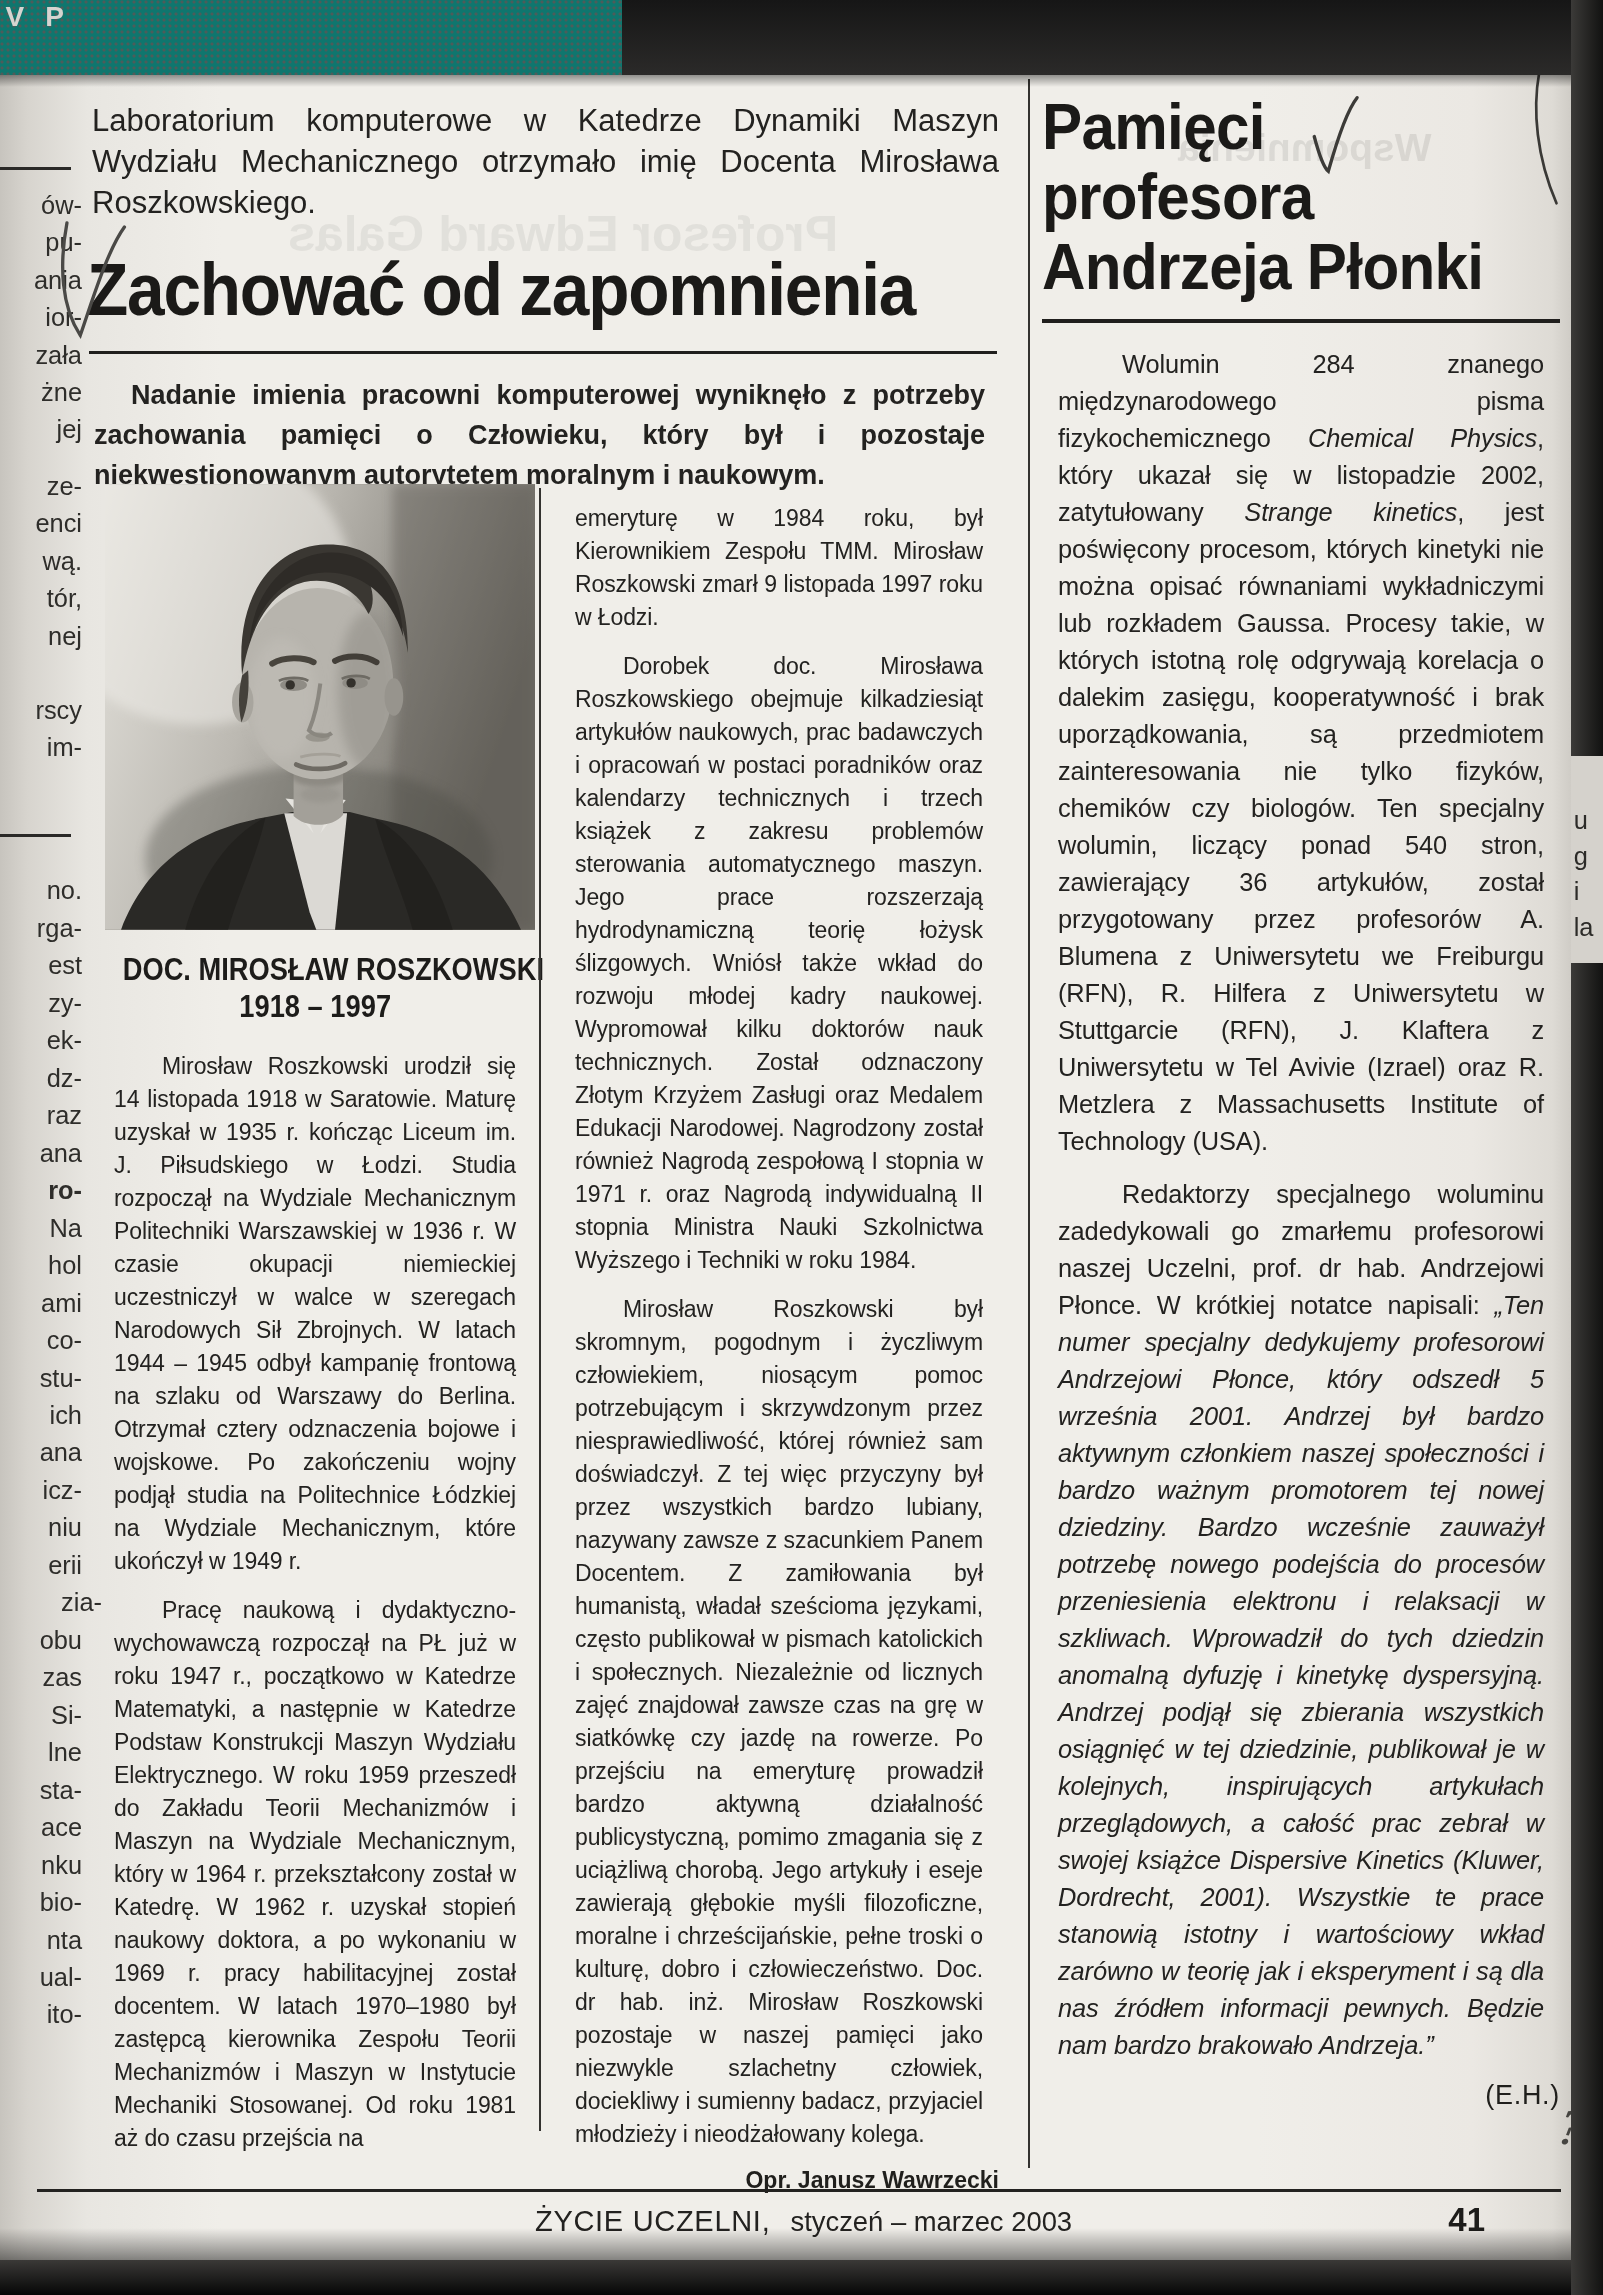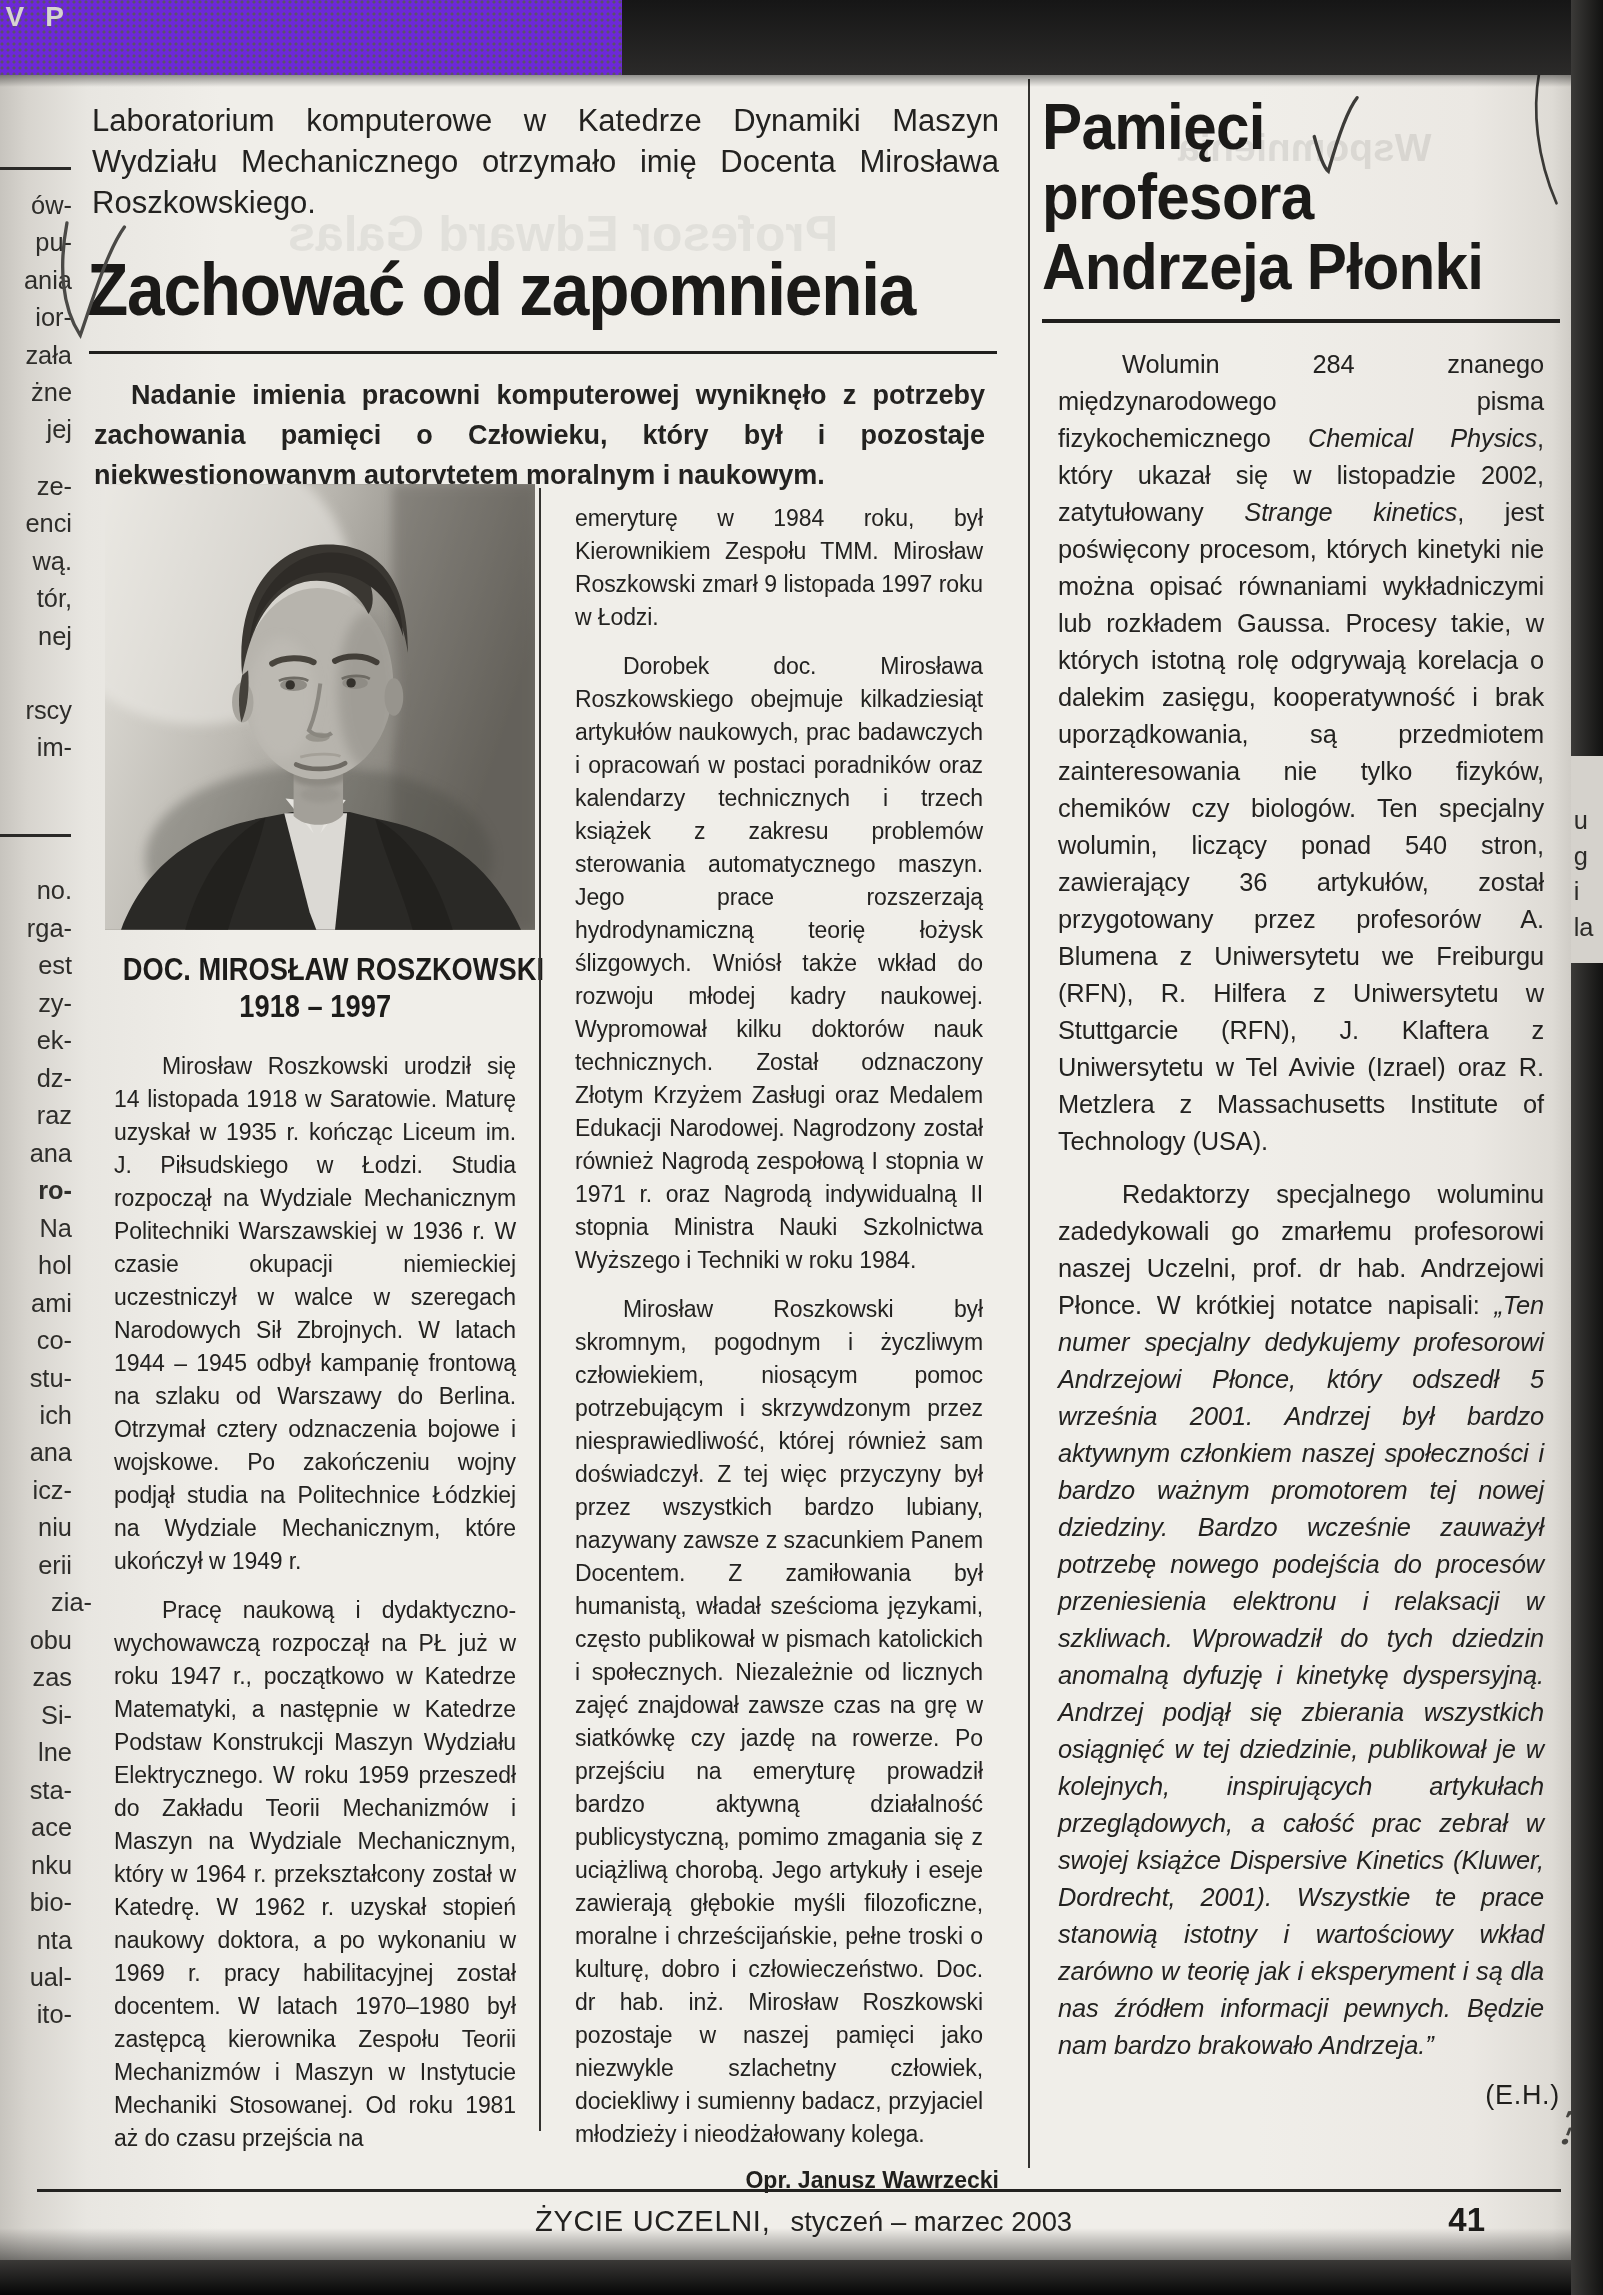--- a/index.html
+++ b/index.html
@@ -4,38 +4,38 @@
 <style>
   html,body{margin:0;padding:0;background:#0d0d0d;}
   #scan{position:relative;width:1603px;height:2295px;overflow:hidden;background:#151515;
         font-family:"Liberation Sans",sans-serif;color:#201f1c;}
   
   .paper{position:absolute;left:0;top:75px;width:1571px;height:2185px;
     background:linear-gradient(90deg,#c7c4be 0px,#d7d4ce 27px,#e8e6e1 87px,#f0eee9 221px,
                #f0eee9 1258px,#ebe8e3 1472px,#dedbd5 1552px,#cfccc6 1571px);}
   .paper-bottom-shadow{position:absolute;left:0;top:2228px;width:1571px;height:32px;
     background:linear-gradient(rgba(0,0,0,0),rgba(0,0,0,0.45));}
-  .top-band{position:absolute;left:0;top:0;width:1603px;height:75px;background:#6d28d9;}
+  .top-band{position:absolute;left:0;top:0;width:1603px;height:75px;background:#0f766e;}
   .halftone{position:absolute;left:0;top:0;width:642px;height:75px;opacity:.85;
     background-image:radial-gradient(circle at 2px 2px,#585856 1.3px,rgba(0,0,0,0) 1.8px);
     background-size:6px 6px;}
   .top-right-dark{position:absolute;left:622px;top:0;width:981px;height:75px;
     background:linear-gradient(#161616,#2b2a29);}
   .top-fade{position:absolute;left:0;top:75px;width:1603px;height:12px;
     background:linear-gradient(rgba(0,0,0,.40),rgba(0,0,0,0));}
   .corner-letters{position:absolute;left:5.4px;top:1.3px;color:#d6d4d0;font-weight:bold;
     font-size:28px;letter-spacing:6.7px;}
   .bottom-band{position:absolute;left:0;top:2260px;width:1603px;height:35px;
     background:linear-gradient(#3a3937,#060606);}
   .right-band{position:absolute;left:1571px;top:0;width:32px;height:2295px;
     background:linear-gradient(90deg,#3b3a38,#121211);}
   .right-patch{position:absolute;left:0;top:756px;width:32px;height:207px;background:#d5d2cc;}
   .right-frag{position:absolute;left:2.7px;width:29px;color:#2c2b28;font-size:25.4px;}
   
-  .left-frags{position:absolute;left:4px;top:0;width:71px;height:1886px;}
+  .left-frags{position:absolute;left:14px;top:0;width:71px;height:1886px;}
   .left-frag{position:absolute;left:0;width:68px;text-align:right;padding-right:1.3px;
     color:#2e2d2a;font-size:25.4px;white-space:nowrap;overflow:hidden;}
   .edge-rule{position:absolute;left:0;width:71px;height:2.7px;background:#2a2927;}
   
   .abs{position:absolute;}
   #kicker{left:92px;top:100px;width:907px;font-size:31px;line-height:41px;
     text-align:justify;color:#232220;}
   #headline{left:87px;top:246px;width:1004px;font-size:75px;font-weight:bold;
     letter-spacing:-1.3px;transform:scaleX(.90);transform-origin:left top;color:#1b1a18;white-space:nowrap;}
   #headline-rule{left:89px;top:351px;width:908px;height:3.3px;background:#201f1d;}

